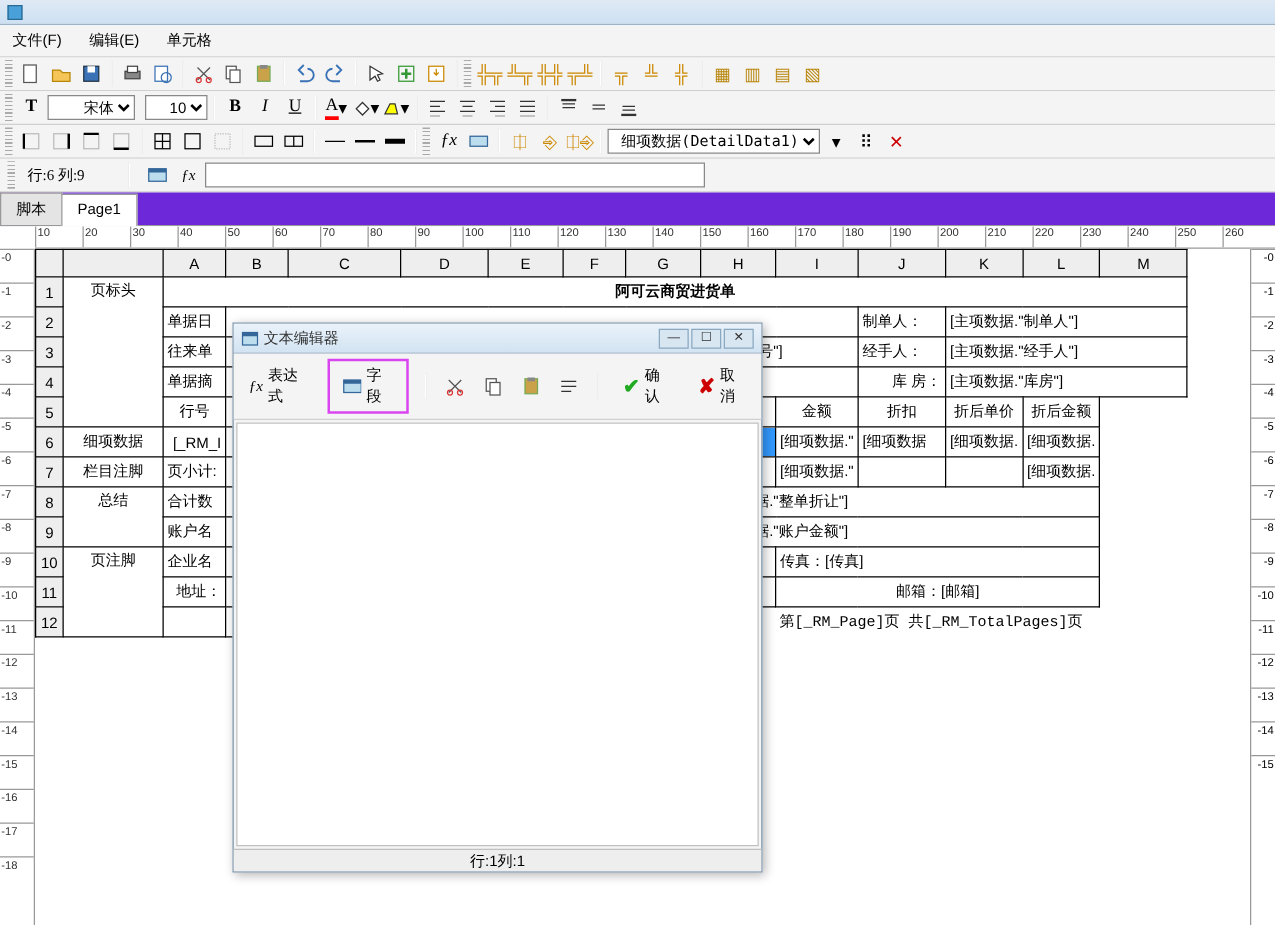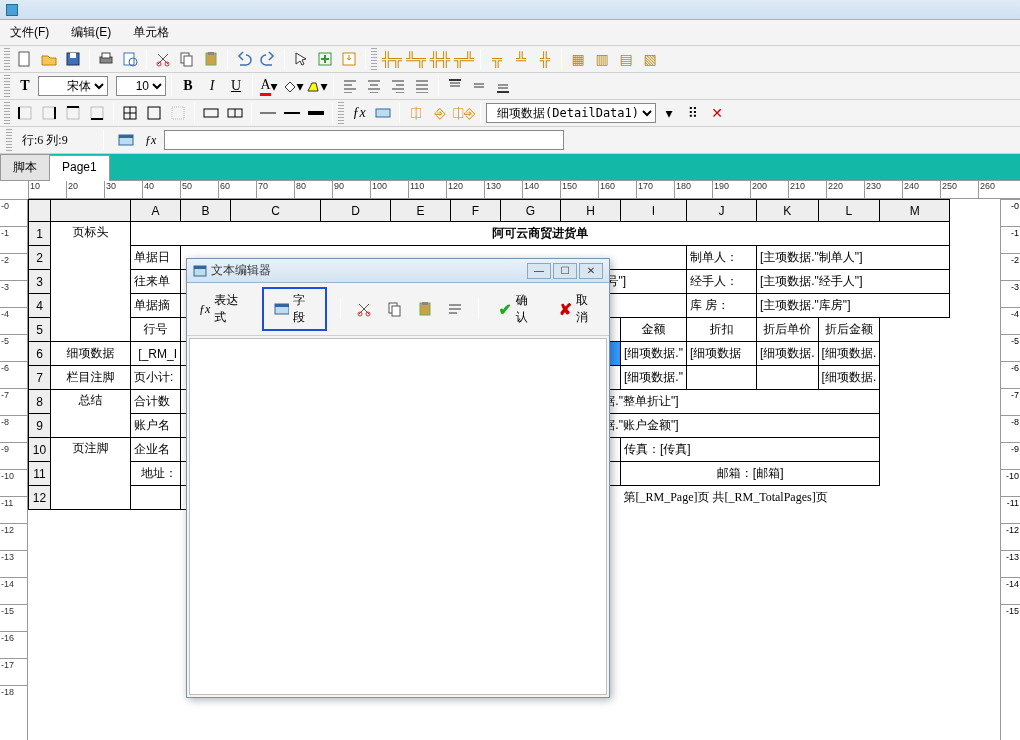--- a/index.html
+++ b/index.html
@@ -7,21 +7,21 @@
 .titlebar { background: linear-gradient(#dfeaf5, #cde0f2); height: 20px; border-bottom: 1px solid #9db3c8; padding: 2px 6px; color: #6a6a6a; display: flex; align-items: center; }
 .titlebar .ticon { width: 12px; height: 12px; background: #4aa0d8; border: 1px solid #2a6a92; margin-right: 4px; }
 .menubar { background: #f4f4f4; border-bottom: 1px solid #d0d0d0; padding: 2px 4px; display: flex; gap: 14px; padding-left: 6px; }
 .menubar span { padding: 2px 4px; }
 .toolbar { background: #f4f4f4; border-bottom: 1px solid #d0d0d0; padding: 2px 4px; display: flex; align-items: center; gap: 2px; flex-wrap: nowrap; }
 .tool-sep { width: 1px; height: 20px; background: #c0c0c0; margin: 0px 3px; border-right: 1px solid #fff; }
 .tool-grip { width: 6px; height: 22px; background: repeating-linear-gradient(#aaa, #aaa 1px, transparent 1px, transparent 3px); margin-right: 2px; }
 .tbtn { width: 22px; height: 22px; display: flex; align-items: center; justify-content: center; cursor: pointer; font-size: 14px; }
 select, input.finput { font-size: 12px; border: 1px solid #888; height: 20px; background: #fff; text-align: right; }
 .status-row { background: #f4f4f4; border-bottom: 1px solid #d0d0d0; padding: 2px 6px; display: flex; align-items: center; gap: 8px; }
-.tabs { display: flex; border-bottom: 1px solid #999; background: #14b8a6; }
+.tabs { display: flex; border-bottom: 1px solid #999; background: #6d28d9; }
 .tab { padding: 4px 12px; background: #e4e4e4; border: 1px solid #999; border-bottom: none; margin-right: -1px; font-size: 12px; }
 .tab.active { background: #fff; position: relative; top: 1px; }
 .workspace { position: relative; background: #fff; height: 560px; overflow: hidden; }
 .ruler-h { position: absolute; top: 0; left: 28px; right: 0; height: 18px; border-bottom: 1px solid #999; background: #fff; display: flex; font-size: 9px; color: #333; overflow: hidden; }
 .ruler-h .tick { flex: none; width: 38px; border-left: 1px solid #999; text-align: left; padding-left: 1px; height: 100%; position: relative; }
 .ruler-v { position: absolute; top: 18px; left: 0; width: 28px; bottom: 0; border-right: 1px solid #999; background: #fff; font-size: 9px; color: #333; }
 .ruler-v .vtick { height: 27px; border-top: 1px solid #999; padding: 1px; }
 .grid-area { position: absolute; top: 18px; left: 28px; right: 0; bottom: 0; overflow: auto; }
 table.sheet { border-collapse: collapse; table-layout: fixed; }
 table.sheet th, table.sheet td { border: 1px solid #000; font-size: 12px; text-align: center; background: #fff; overflow: hidden; white-space: nowrap; padding: 2px 3px; }
@@ -32,21 +32,21 @@
 .right-vruler { position: absolute; right: 0; top: 18px; width: 20px; bottom: 0; background: #fff; border-left: 1px solid #999; font-size: 9px; }
 .right-vruler .rvt { height: 27px; border-top: 1px solid #999; padding: 1px; text-align: right; }
 
 
 .dialog { position: absolute; top: 258px; left: 186px; width: 424px; height: 440px; background: #f4f4f4; border: 1px solid #7a94ab; box-shadow: 2px 2px 8px rgba(0,0,0,0.3); display: flex; flex-direction: column; }
 .dlg-title { background: linear-gradient(#eaf2fa, #d2e3f2); height: 24px; display: flex; align-items: center; padding: 0 6px; color: #333; border-bottom: 1px solid #9db3c8; }
 .dlg-title .spacer { flex: 1; }
 .dlg-title .wbtn { width: 24px; height: 16px; margin-left: 2px; background: #d8e6f2; border: 1px solid #8aa8c0; text-align: center; font-size: 10px; line-height: 14px; }
 .dlg-toolbar { background: #f4f4f4; padding: 4px 6px; display: flex; align-items: center; gap: 10px; border-bottom: 1px solid #d0d0d0; }
 .dlg-toolbar .lbtn { display: flex; align-items: center; gap: 4px; padding: 3px 6px; cursor: pointer; }
-.dlg-toolbar .lbtn.boxed { border: 2px solid #1d4ed8; padding: 3px 10px; }
+.dlg-toolbar .lbtn.boxed { border: 2px solid #d946ef; padding: 3px 10px; }
 .dlg-body { flex: 1; background: #fff; margin: 2px; border: 1px solid #c0c0c0; }
 .dlg-status { background: #eee; border-top: 1px solid #c0c0c0; height: 18px; font-size: 12px; text-align: center; line-height: 18px; }
 
 .sel-cell { background: #3399ff !important; }
 
 svg { display: block; }
 .fx-input { flex: 1; height: 20px; border: 1px solid #888; max-width: 400px; }
 </style>
 </head>
 <body>
@@ -451,21 +451,21 @@
         <td style="text-align:left">往来单</td>
         <td colspan="5"></td>
         <td colspan="3" style="text-align:left">"][主项数据."单位税号"]</td>
         <td style="text-align:left">经手人：</td>
         <td colspan="3" style="text-align:left">[主项数据."经手人"]</td>
       </tr>
       <tr>
         <td class="rowhead">4</td>
         <td style="text-align:left">单据摘</td>
         <td colspan="8"></td>
-        <td style="text-align:left">库  房：</td>
+        <td style="text-align:right">库  房：</td>
         <td colspan="3" style="text-align:left">[主项数据."库房"]</td>
       </tr>
       <tr>
         <td class="rowhead">5</td>
         <td>行号</td>
         <td colspan="5"></td>
         <td>单价</td>
         <td>赠品</td>
         <td>金额</td>
         <td>折扣</td>
@@ -522,21 +522,21 @@
         <td style="text-align:right">地址：</td>
         <td colspan="5"></td>
             <td colspan="2"></td>
         <td colspan="4" style="text-align:center">邮箱：[邮箱]</td>
       </tr>
       <tr>
         <td class="rowhead">12</td>
         <td></td>
             <td colspan="5"></td>
             <td colspan="2" style="border:none"></td>
-        <td colspan="4" style="text-align:left;border:none;font-family:Liberation Serif, serif">第[_RM_Page]页      共[_RM_TotalPages]页</td>
+        <td colspan="4" style="text-align:left;border:none;font-family:Liberation Mono, monospace">第[_RM_Page]页      共[_RM_TotalPages]页</td>
       </tr>
     </tbody>
       </table>
   </div>
 </div>
 
 <div class="dialog">
   <div class="dlg-title">
     <svg width="14" height="14">
         <rect x="1" y="2" width="12" height="10" fill="#bde" stroke="#369"></rect>
@@ -589,13 +589,14 @@
     <div class="lbtn">
       <span style="color:#2a2;font-weight:bold;font-size:16px">✔</span>
       <span>确认</span>
     </div>
     <div class="lbtn">
       <span style="color:#c00;font-weight:bold;font-size:16px">✘</span>
       <span>取消</span>
     </div>
   </div>
   <div class="dlg-body"></div>
+  <div class="dlg-status">行:1列:1</div>
 </div>
 
 </body></html>

